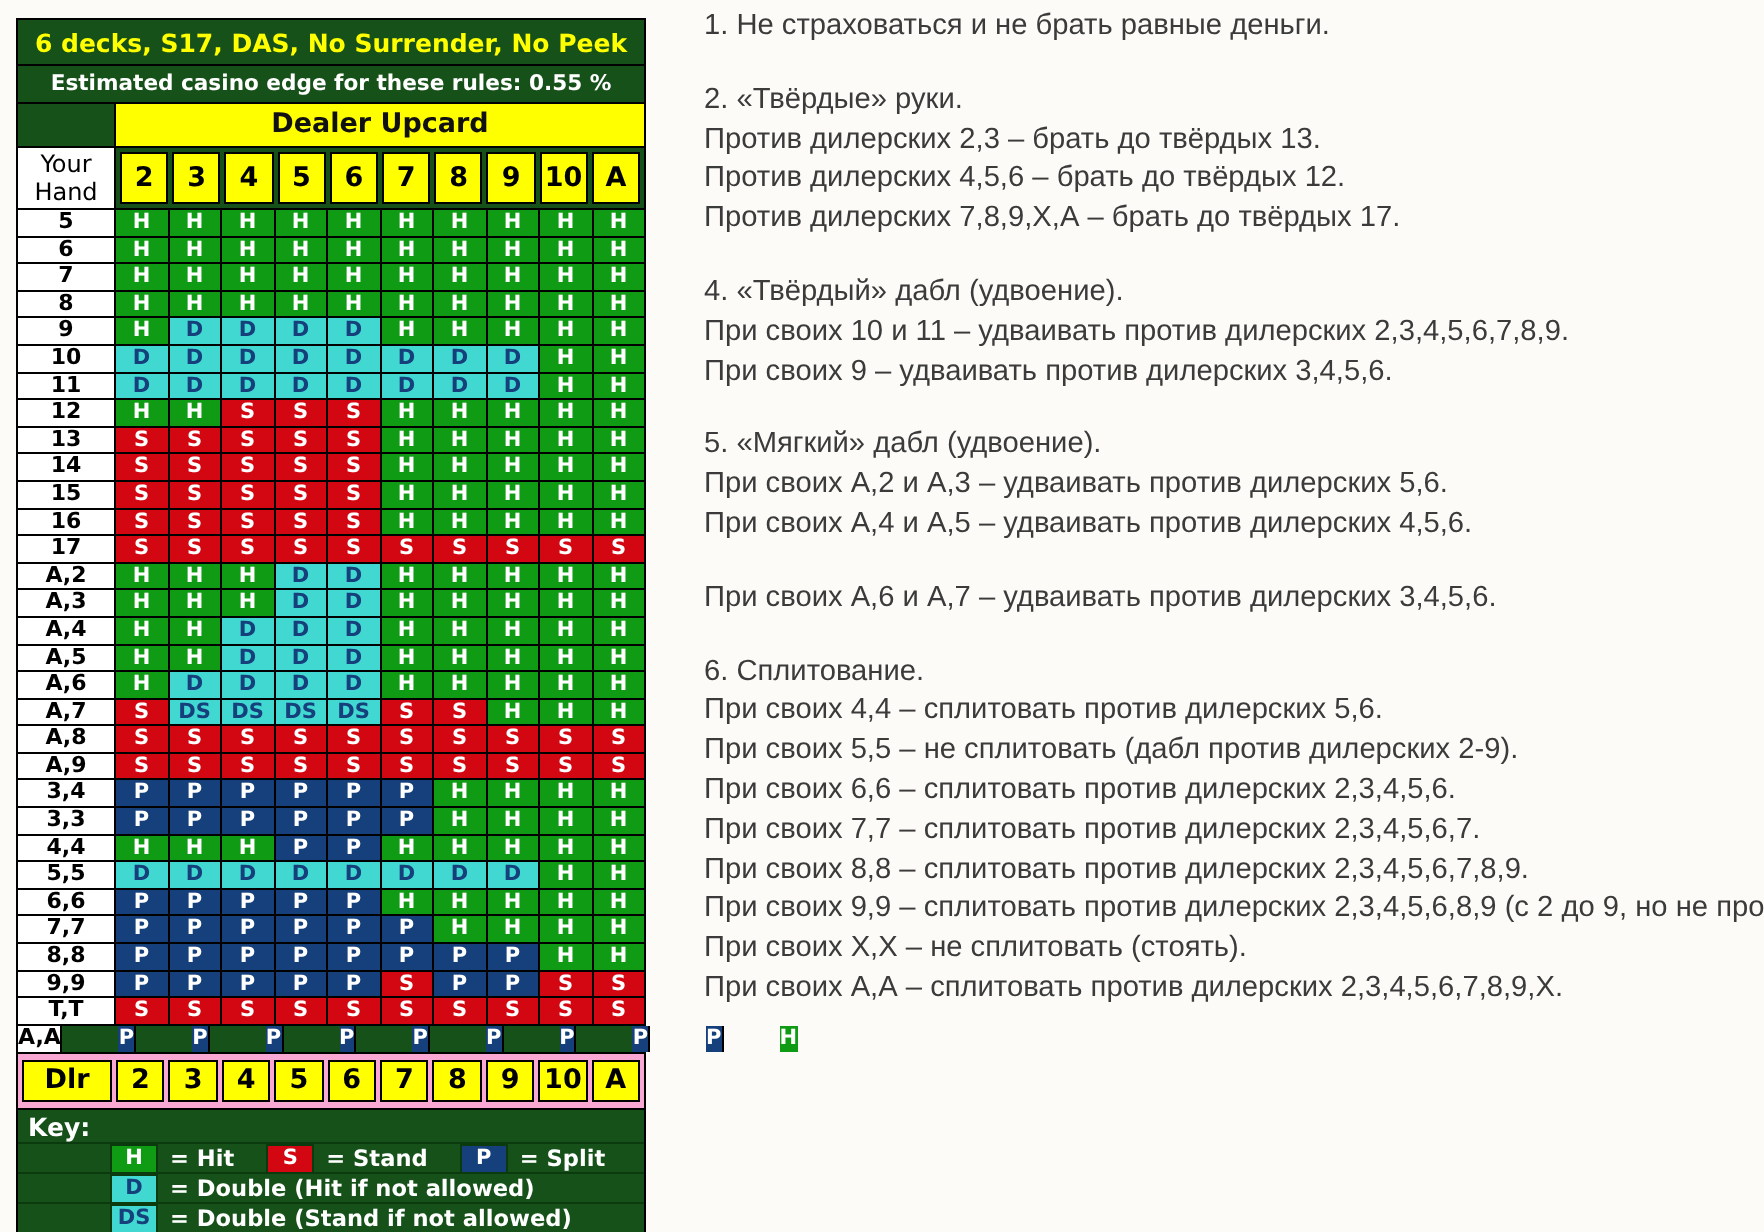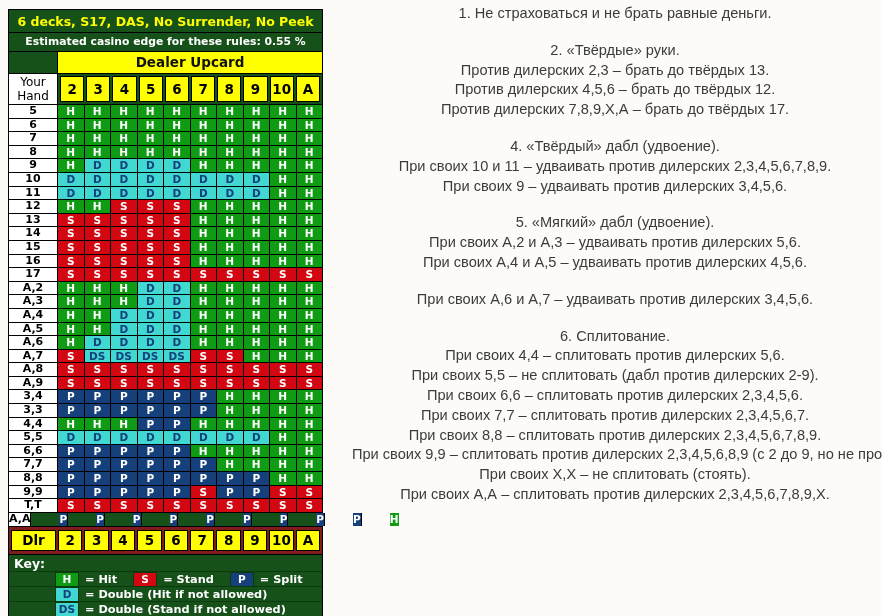--- a/index.html
+++ b/index.html
@@ -21,38 +21,38 @@
   #cols{display:flex;flex:1;gap:2px;padding:2px;background:#17511A;}
   .col-cell{flex:1;background:#FFFF00;color:#000;font-weight:bold;font-size:13.5px;
             text-align:center;line-height:24px;border:1px solid #000;}
   .b-row{display:flex;height:13.6px;border-bottom:1px solid #000;}
   .b-row:last-child{border-bottom:none;gap:28px;}
   .hand-cell{width:49px;background:#FFFFFF;color:#000;font-weight:bold;font-size:11px;
              line-height:12.4px;text-align:center;border-right:1px solid #000;}
   .a-cell{flex:1;font-weight:bold;font-size:10.5px;line-height:12.6px;text-align:center;
           border-right:1px solid #000;}
   .a-cell:last-child{border-right:none;}
-  .dlr-row{display:flex;gap:2px;padding:3px 2px;border-top:1px solid #000;border-bottom:1px solid #000;background:#7f1d1d;}
+  .dlr-row{display:flex;gap:2px;padding:3px 2px;border-top:1px solid #000;border-bottom:1px solid #000;background:#f9a8d4;}
   .dlr-label{width:45px;background:#FFFF00;border:1px solid #000;color:#000;font-weight:bold;
              font-size:13.5px;text-align:center;line-height:19px;}
   #dlr-cells{display:flex;flex:1;gap:2px;}
   .dlr-cell{flex:1;background:#FFFF00;border:1px solid #000;color:#000;font-weight:bold;
             font-size:13.5px;text-align:center;line-height:19px;}
   .key{padding:0 0 3px;}
   .key-title{color:#FFFFFF;font-weight:bold;font-size:12.5px;padding:1px 5px;height:16px;}
   .key-line{display:flex;align-items:center;border-top:1px solid #0A3A0E;
             padding:1px 0 1px 46px;height:15px;}
   .key-group{display:flex;align-items:center;margin-right:16px;}
   .key-swatch{min-width:24px;padding:0 2px;text-align:center;font-weight:bold;font-size:10.5px;
               line-height:12.5px;margin-right:6px;border:1px solid #0A3A0E;}
   .key-label{color:#FFFFFF;font-weight:bold;font-size:11.3px;white-space:nowrap;}
   .rules{position:absolute;left:352px;top:4px;width:526px;
          font-family:"Liberation Sans",sans-serif;font-size:14.6px;color:#3B3B3B;
          line-height:19.8px;}
-  .rule-section{margin-bottom:17px;text-align:center;}
+  .rule-section{margin-bottom:17px;}
   .rule-section:last-child{margin-bottom:0;}
   .rule-line{white-space:nowrap;}
 </style>
 </head>
 <body>
 
 <div class="page">
 
   <div class="bj">
     <div class="t-title">6 decks, S17, DAS, No Surrender, No Peek</div>

